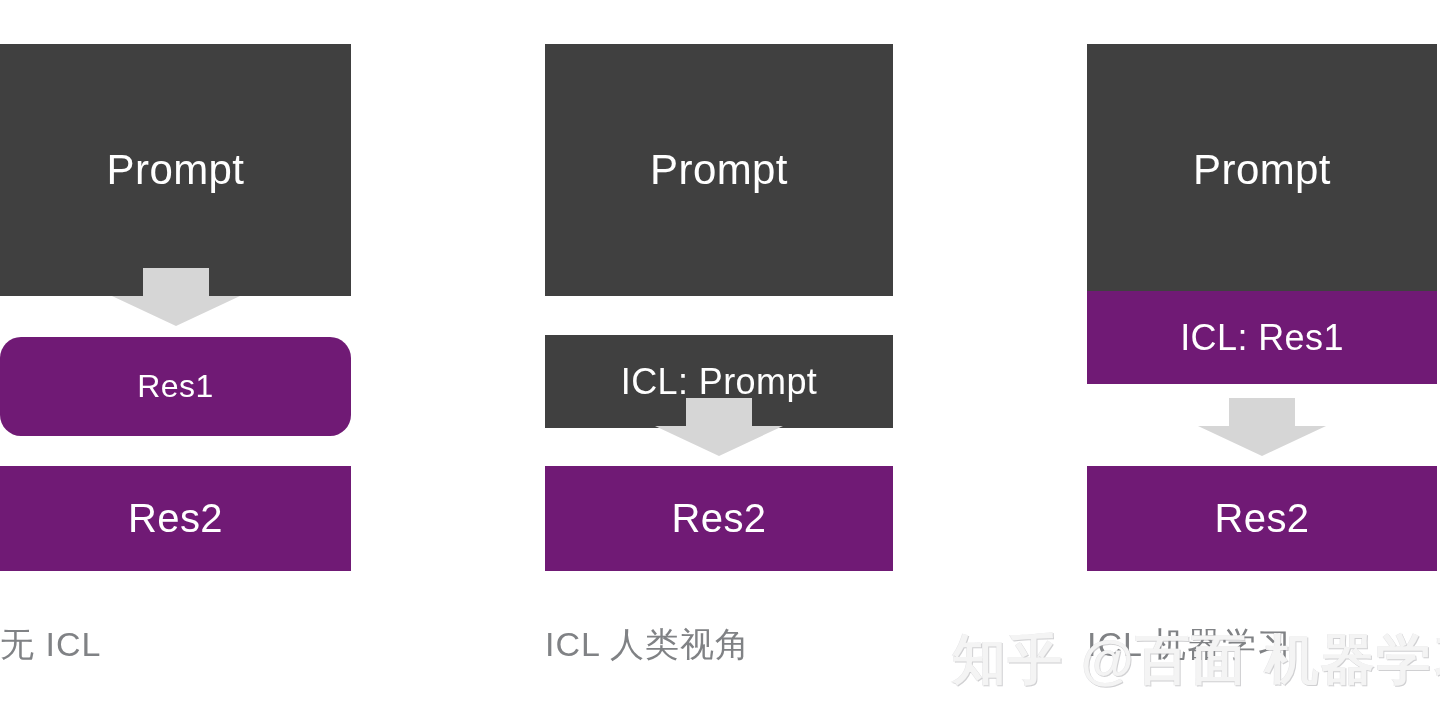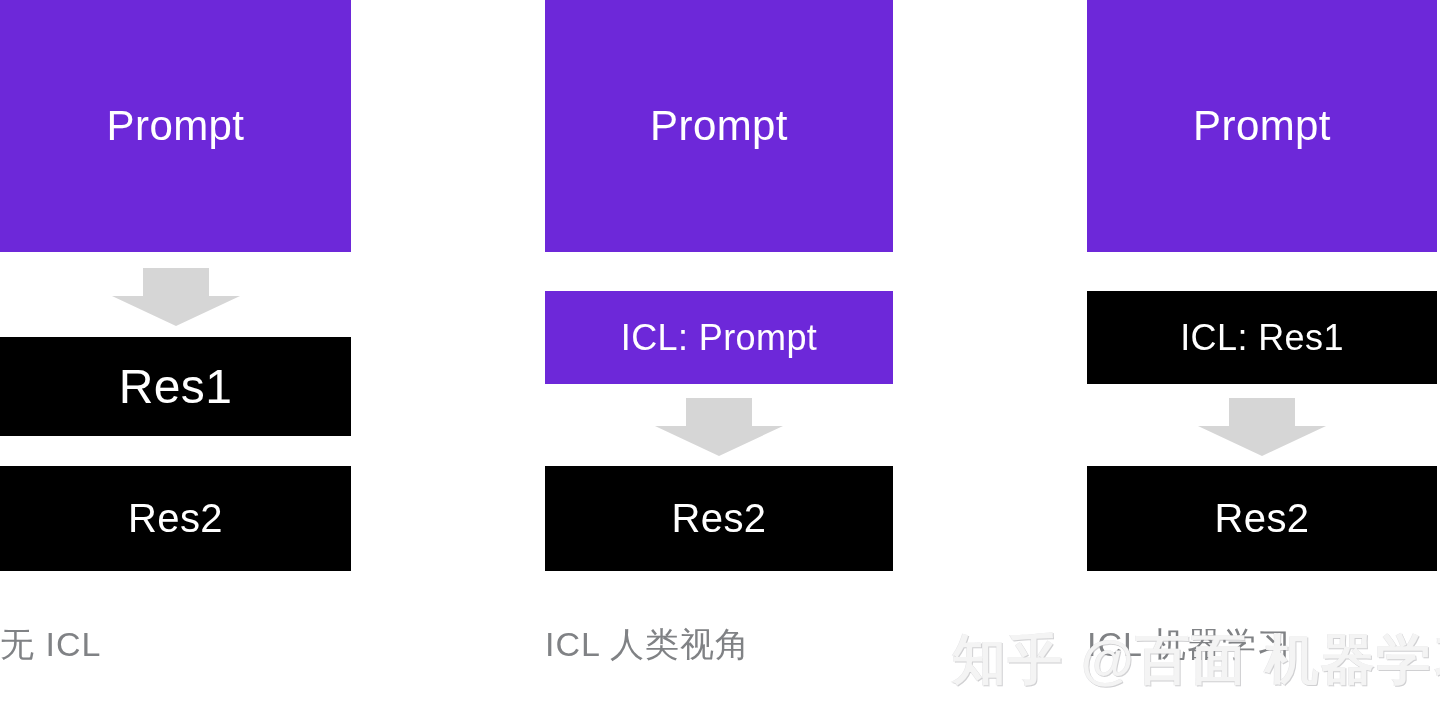--- a/index.html
+++ b/index.html
@@ -41,37 +41,38 @@
     width: 100%;
     box-sizing: border-box;
     display: flex;
     align-items: center;
     justify-content: center;
     color: #ffffff;
     font-weight: 300;
     letter-spacing: 0.4px;
     user-select: none;
   }
-  .box-blue   { background: #6d28d9; }
-  .box-orange { background: #000000; }
+  .box-blue   { background: #404040; margin-top: 44px; }
+  .box-orange { background: #701a75; }
 
   .box-prompt-tall {
     top: 0px;
     height: 252px;
     font-size: 42px;
   }
   .box-mid {
     top: 291px;
     height: 93px;
     font-size: 36px;
   }
   .box-res1-col1 {
     top: 337px;
     height: 99px;
-    font-size: 48px;
+    font-size: 32px;
+    border-radius: 21px;
   }
   .box-res2 {
     top: 466px;
     height: 105px;
     font-size: 40px;
   }
   .box-res2-col1 {
     top: 466px;
     height: 105px;
     font-size: 40px;

